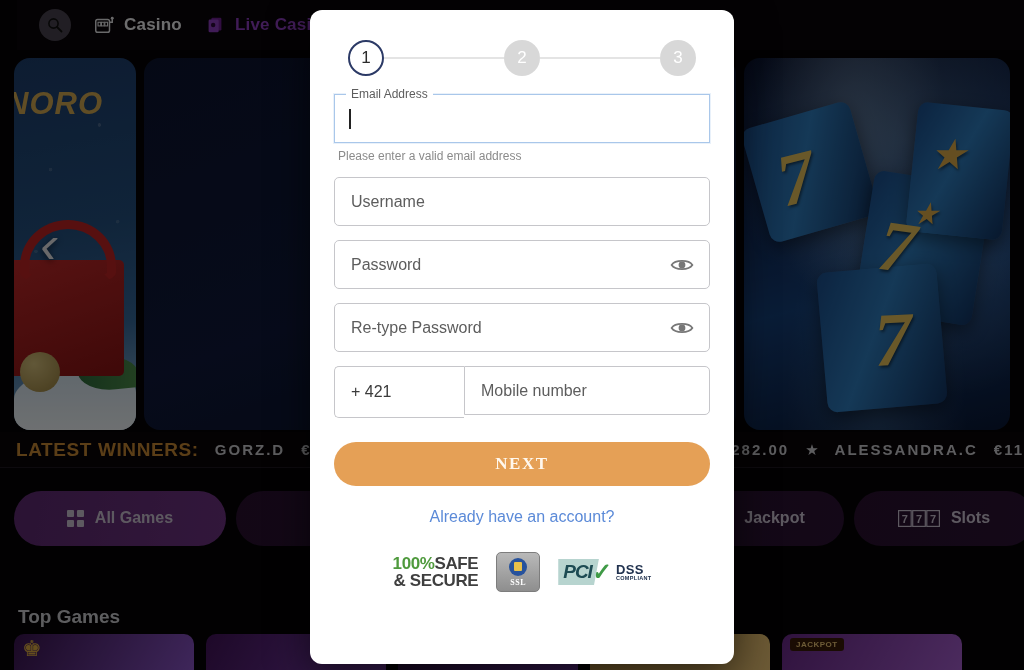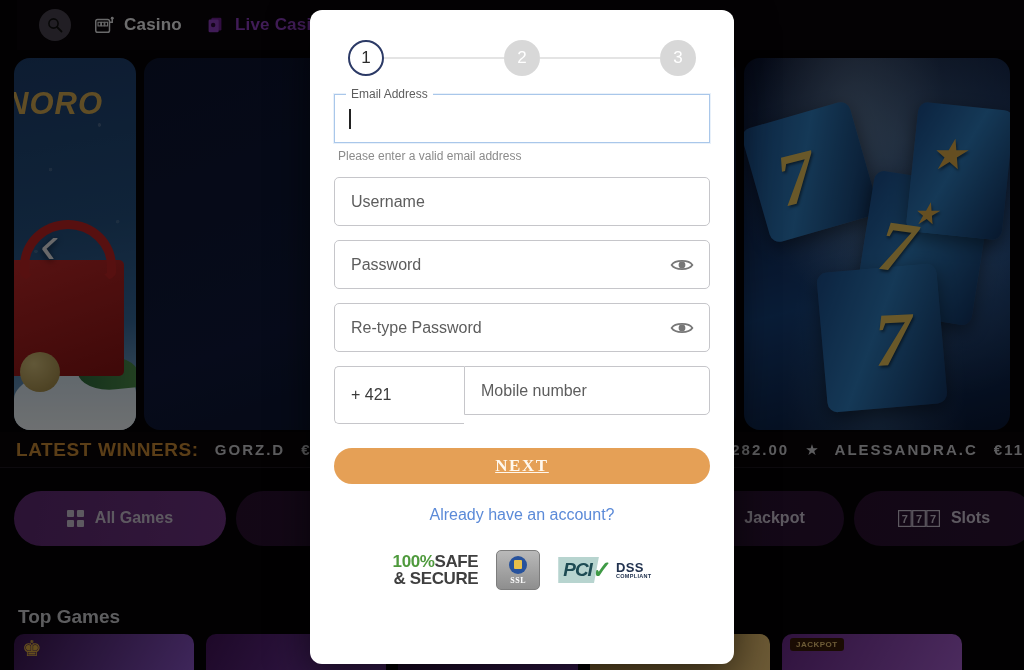--- a/index.html
+++ b/index.html
@@ -210,35 +210,34 @@
     display: flex; align-items: center; padding: 0 16px; position: relative;
   }
   .ph { font-size: 16px; color: #5d5d5d; }
   .eye {
     position: absolute; right: 14px; top: 50%; transform: translateY(-50%);
     width: 26px; height: 26px; display: flex; align-items: center; justify-content: center;
     cursor: pointer;
   }
   .phone-row { display: flex; margin-bottom: 16px; }
   .cc {
-    width: 130px; height: 58px; border: 1px solid #c6c6ca; border-radius: 5px 0 0 5px;
+    width: 130px; height: 52px; border: 1px solid #c6c6ca; border-radius: 5px 0 0 5px;
     display: flex; align-items: center; padding-left: 16px; font-size: 16px; color: #3b3b3b;
     border-right: none;
   }
   .mob {
     flex: 1; height: 49px; border: 1px solid #c6c6ca; border-radius: 0 5px 5px 0;
     display: flex; align-items: center; padding-left: 16px;
   }
 
   .next-btn {
-    width: 100%; height: 36px; border: none; border-radius: 22px;
+    width: 100%; height: 44px; border: none; border-radius: 22px;
     background: #e5a056; color: #fff8ee; font-size: 17px; font-weight: bold;
     font-family: "Liberation Serif", serif; letter-spacing: 1.6px; cursor: pointer;
     margin-top: 8px;
-    text-decoration: underline;
   }
   .acct-link {
     display: block; text-align: center; margin-top: 22px;
     color: #5b8ad8; font-size: 16px; cursor: pointer;
   }
 
   .badges {
     display: flex; align-items: center; justify-content: center; gap: 18px;
     margin-top: 26px;
   }

